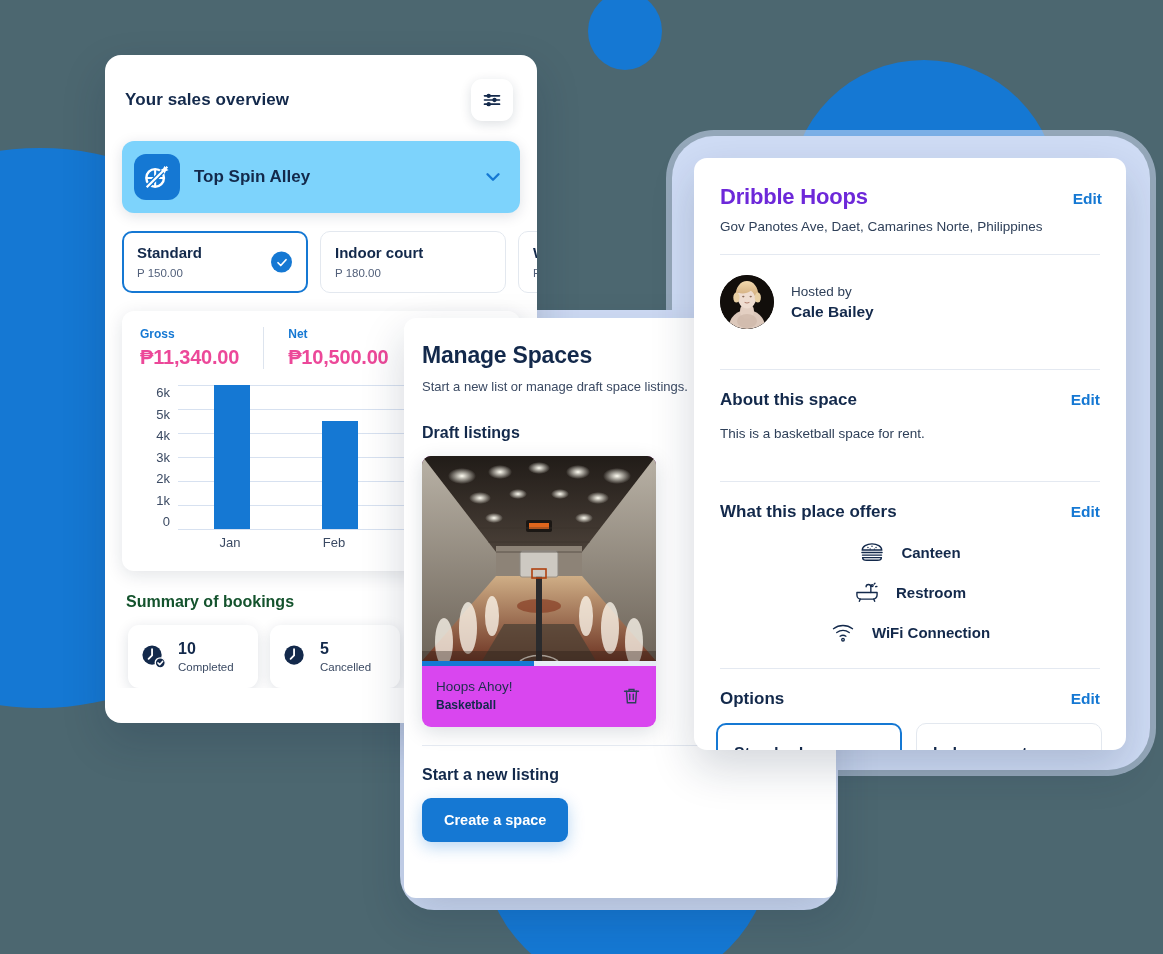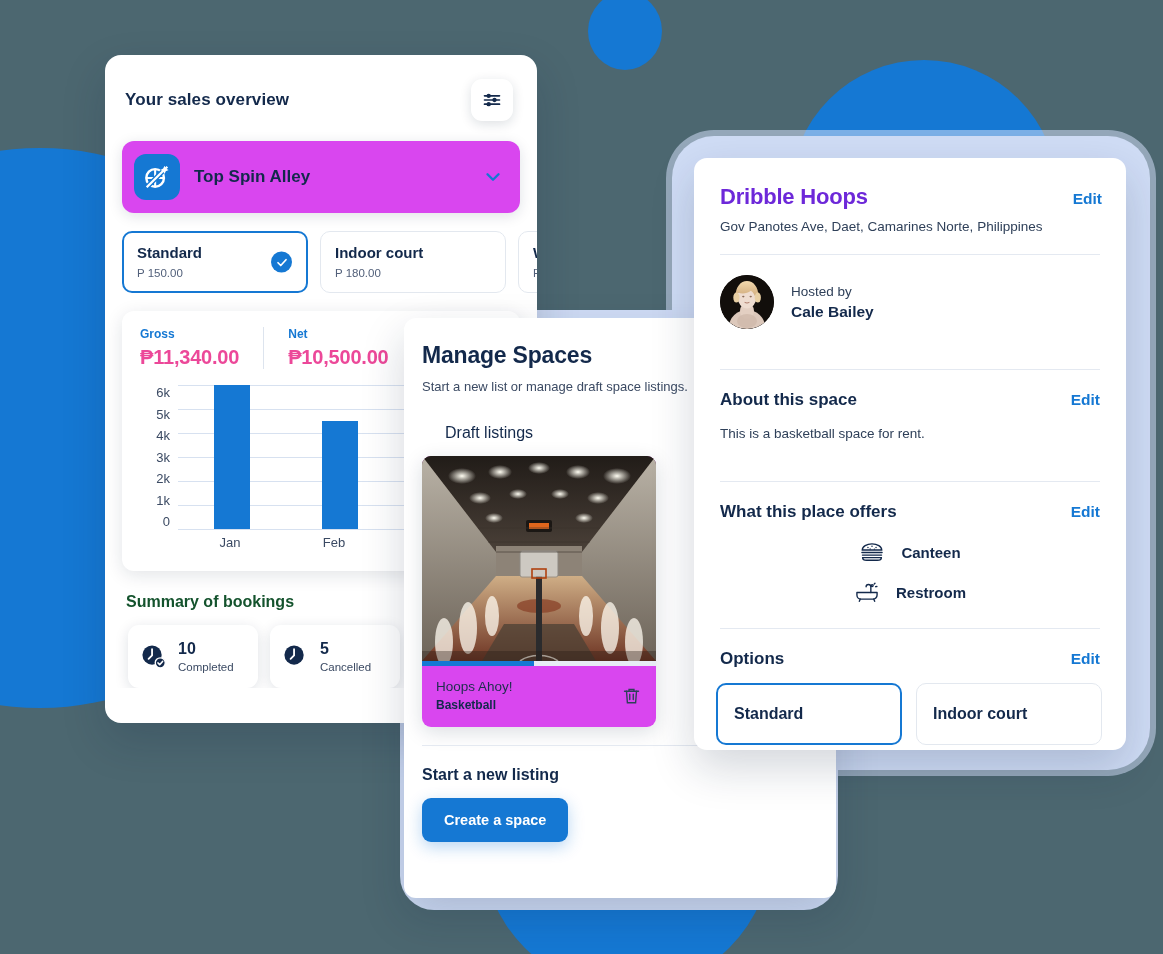--- a/index.html
+++ b/index.html
@@ -71,21 +71,21 @@
     font-size: 17px; font-weight: 700; color: #13294b; letter-spacing: .1px;
   }
   .filter-btn {
     width: 42px; height: 42px; background: #fff; border-radius: 11px;
     box-shadow: 0 3px 12px rgba(16,33,60,.14);
     display: flex; align-items: center; justify-content: center;
     cursor: pointer;
   }
   .venue-row {
     margin: 12px 17px 0 17px;
-    background: #d946ef; border-radius: 12px;
+    background: #7dd3fc; border-radius: 12px;
     box-shadow: 0 3px 14px rgba(16,33,60,.13);
     display: flex; align-items: center; gap: 14px;
     padding: 13px 16px 13px 12px;
   }
   .venue-logo {
     width: 46px; height: 46px; border-radius: 12px; background: #1578d3;
     display: flex; align-items: center; justify-content: center; flex: 0 0 auto;
   }
   .venue-name { font-size: 17px; font-weight: 700; color: #13294b; flex: 1; }
   .chev { color: #1578d3; }
@@ -159,21 +159,21 @@
 
   
   .manage-card {
     left: 404px; top: 318px;
     width: 432px; height: 580px;
     border-radius: 12px; overflow: hidden;
   }
   .mg-pad { padding: 24px 20px 0 18px; }
   .mg-title { font-size: 23px; font-weight: 700; color: #13294b; letter-spacing: -.2px; }
   .mg-sub { font-size: 13px; color: #3b4a63; margin-top: 10px; }
-  .mg-section { font-size: 16px; font-weight: 400; color: #13294b; margin-top: 30px; margin-left: 23px; }
+  .mg-section { font-size: 16px; font-weight: 700; color: #13294b; margin-top: 30px; }
 
   .listing {
     margin: 14px 0 0 18px; width: 234px;
     background: #d946ef; border-radius: 9px;
     box-shadow: 0 5px 20px rgba(16,33,60,.15);
     overflow: hidden;
   }
   .listing-img { height: 205px; position: relative; overflow: hidden; }
   .progress { height: 5px; background: #e7ecf4; }
   .progress > i { display: block; height: 100%; background: #1578d3; }
@@ -560,20 +560,31 @@
         <g fill="none" stroke="#13294b" stroke-width="1.5" stroke-linecap="round" stroke-linejoin="round">
           <path d="M3 12.6h22v2.6a4.6 4.6 0 0 1-4.6 4.6H7.6A4.6 4.6 0 0 1 3 15.2z"></path>
           <path d="M6.6 19.8l-1 2.4M21.4 19.8l1 2.4"></path>
           <path d="M18.2 12.6V6.4a2.6 2.6 0 0 0-5.2 0"></path>
           <circle cx="19.6" cy="5" r="1.1"></circle>
           <path d="M21.8 3.4l.9-1M23.4 6.2l1.4-.2"></path>
         </g>
       </svg>
       <div class="amenity-label">Restroom</div>
     </div>
+    <div class="amenity">
+      <svg width="26" height="22" viewBox="0 0 28 24">
+        <g fill="none" stroke="#13294b" stroke-width="1.5" stroke-linecap="round">
+          <path d="M3.6 8.4a17 17 0 0 1 20.8 0"></path>
+          <path d="M7.2 12.6a11.6 11.6 0 0 1 13.6 0"></path>
+          <path d="M10.8 16.6a6 6 0 0 1 6.4 0"></path>
+          <circle cx="14" cy="20.4" r="1.4"></circle>
+        </g>
+      </svg>
+      <div class="amenity-label">WiFi Connection</div>
+    </div>
   </div>
 
   <div class="divider" style="margin-top:16px"></div>
 
   <div class="sec-head">
     <div class="sec-title">Options</div>
     <div class="edit-link">Edit</div>
   </div>
 
   <div class="dh-opts">

